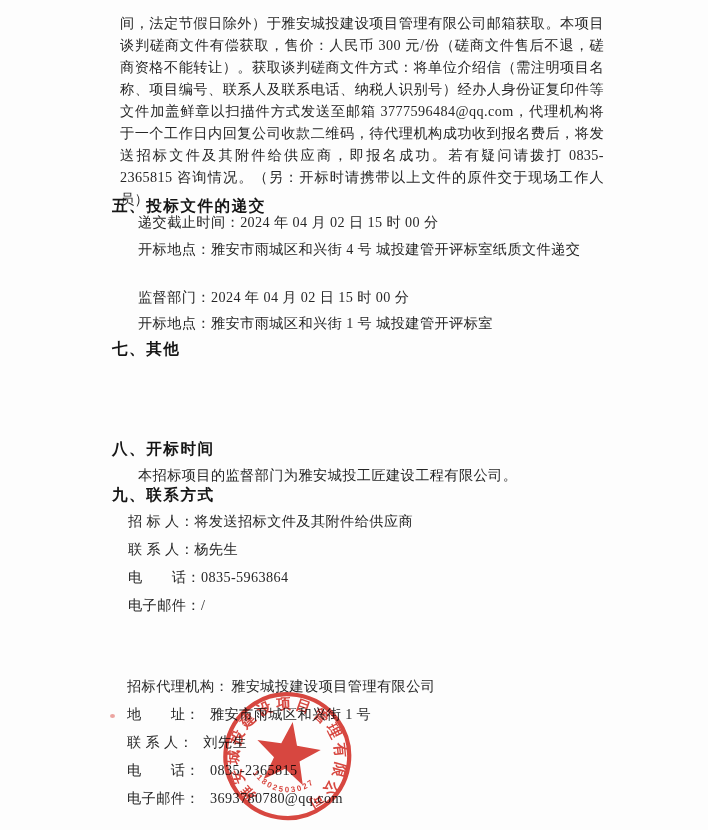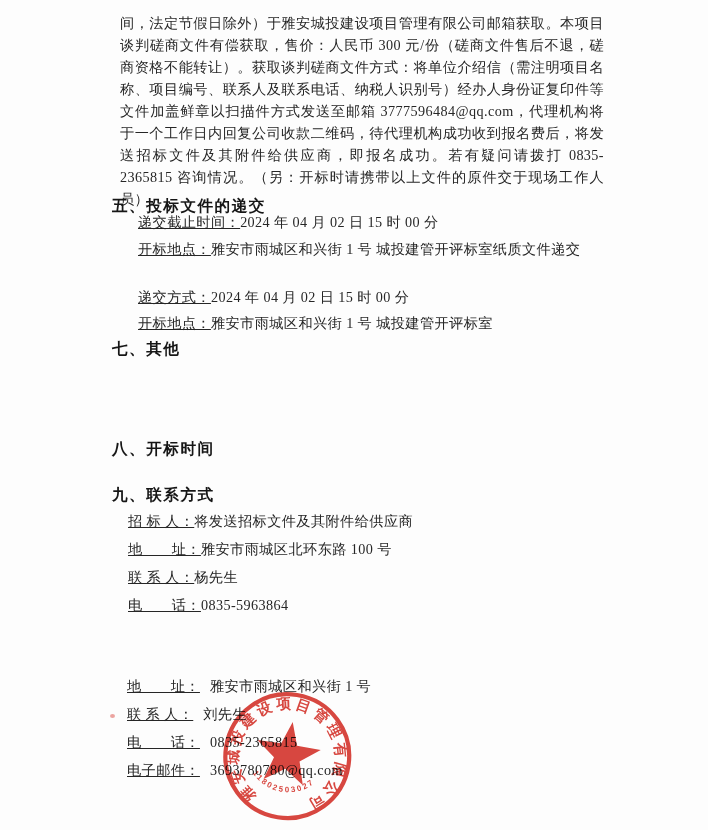--- a/index.html
+++ b/index.html
@@ -10,21 +10,21 @@
     font-size:14.2px;letter-spacing:0.4px;
   }
   .blk{position:absolute;left:112px;width:484px;}
   .para{margin:8px;text-align:justify;line-height:22px;}
   h2{
     margin:0;font-size:15.6px;line-height:20px;color:#161616;
     font-family:"Liberation Sans","DejaVu Sans",sans-serif;
     font-weight:700;letter-spacing:1.5px;
   }
   .row{line-height:25px;padding-left:26px;white-space:nowrap;}
-  .row .lbl,.crow .lbl,.arow .lbl{white-space:pre;text-decoration:underline;}
+  .row .lbl,.crow .lbl,.arow .lbl{white-space:pre;}
   .crows .crow{line-height:28px;padding-left:16px;white-space:nowrap;}
   .arows .arow{line-height:28px;padding-left:15px;white-space:nowrap;}
   .arow .val{margin-left:10px;}
   .arow.tight .val{margin-left:2px;}
   .indent2{text-indent:27px;}
   .indent1{text-indent:18px;}
   .stamp{
     position:absolute;left:211px;top:683px;width:152px;height:150px;
     transform:rotate(9deg);mix-blend-mode:multiply;opacity:0.92;
   }
@@ -36,51 +36,55 @@
 
 <div class="page">
 
   <p class="blk para" style="top:4px">间，法定节假日除外）于雅安城投建设项目管理有限公司邮箱获取。本项目谈判磋商文件有偿获取，售价：人民币 300 元/份（磋商文件售后不退，磋商资格不能转让）。获取谈判磋商文件方式：将单位介绍信（需注明项目名称、项目编号、联系人及联系电话、纳税人识别号）经办人身份证复印件等文件加盖鲜章以扫描件方式发送至邮箱 3777596484@qq.com，代理机构将于一个工作日内回复公司收款二维码，待代理机构成功收到报名费后，将发送招标文件及其附件给供应商，即报名成功。若有疑问请拨打 0835-2365815 咨询情况。（另：开标时请携带以上文件的原件交于现场工作人员）。</p>
 
   <h2 class="blk" style="top:196px">五、投标文件的递交</h2>
   <div class="blk row" style="top:210px">
     <span class="lbl">递交截止时间：</span><span class="val">2024 年 04 月 02 日  15 时 00 分</span>
   </div>
   <div class="blk row" style="top:237px">
-    <span class="lbl">开标地点：</span><span class="val">雅安市雨城区和兴街 1 号  城投建管开评标室纸质文件递交</span>
+    <span class="lbl">开标地点：</span><span class="val">雅安市雨城区和兴街 4 号  城投建管开评标室纸质文件递交</span>
   </div>
 
   <div class="blk row" style="top:285px">
-    <span class="lbl">递交方式：</span><span class="val">2024 年 04 月 02 日  15 时 00 分</span>
+    <span class="lbl">监督部门：</span><span class="val">2024 年 04 月 02 日  15 时 00 分</span>
   </div>
   <div class="blk row" style="top:311px">
     <span class="lbl">开标地点：</span><span class="val">雅安市雨城区和兴街 1 号  城投建管开评标室</span>
   </div>
 
   <h2 class="blk" style="top:339px">七、其他</h2>
 
   <h2 class="blk" style="top:439px">八、开标时间</h2>
+  <p class="blk para indent1" style="top:456px">本招标项目的监督部门为雅安城投工匠建设工程有限公司。</p>
 
   <h2 class="blk" style="top:485px">九、联系方式</h2>
   <div class="blk crows" style="top:507px">
     <div class="crow">
       <span class="lbl">招 标 人：</span><span class="val">将发送招标文件及其附件给供应商</span>
     </div>
     <div class="crow">
-      <span class="lbl">地　　址：</span><span class="val">雅安市雨城区北环东路 100 号</span>
-    </div>
-    <div class="crow">
       <span class="lbl">联 系 人：</span><span class="val">杨先生</span>
     </div>
     <div class="crow">
       <span class="lbl">电　　话：</span><span class="val">0835-5963864</span>
     </div>
+    <div class="crow">
+      <span class="lbl">电子邮件：</span><span class="val">/</span>
+    </div>
   </div>
 
   <div class="blk arows" style="top:672px">
+    <div class="arow tight">
+      <span class="lbl">招标代理机构：</span><span class="val">雅安城投建设项目管理有限公司</span>
+    </div>
     <div class="arow">
       <span class="lbl">地　　址：</span><span class="val">雅安市雨城区和兴街 1 号</span>
     </div>
     <div class="arow">
       <span class="lbl">联 系 人：</span><span class="val">刘先生</span>
     </div>
     <div class="arow">
       <span class="lbl">电　　话：</span><span class="val">0835-2365815</span>
     </div>
     <div class="arow">

